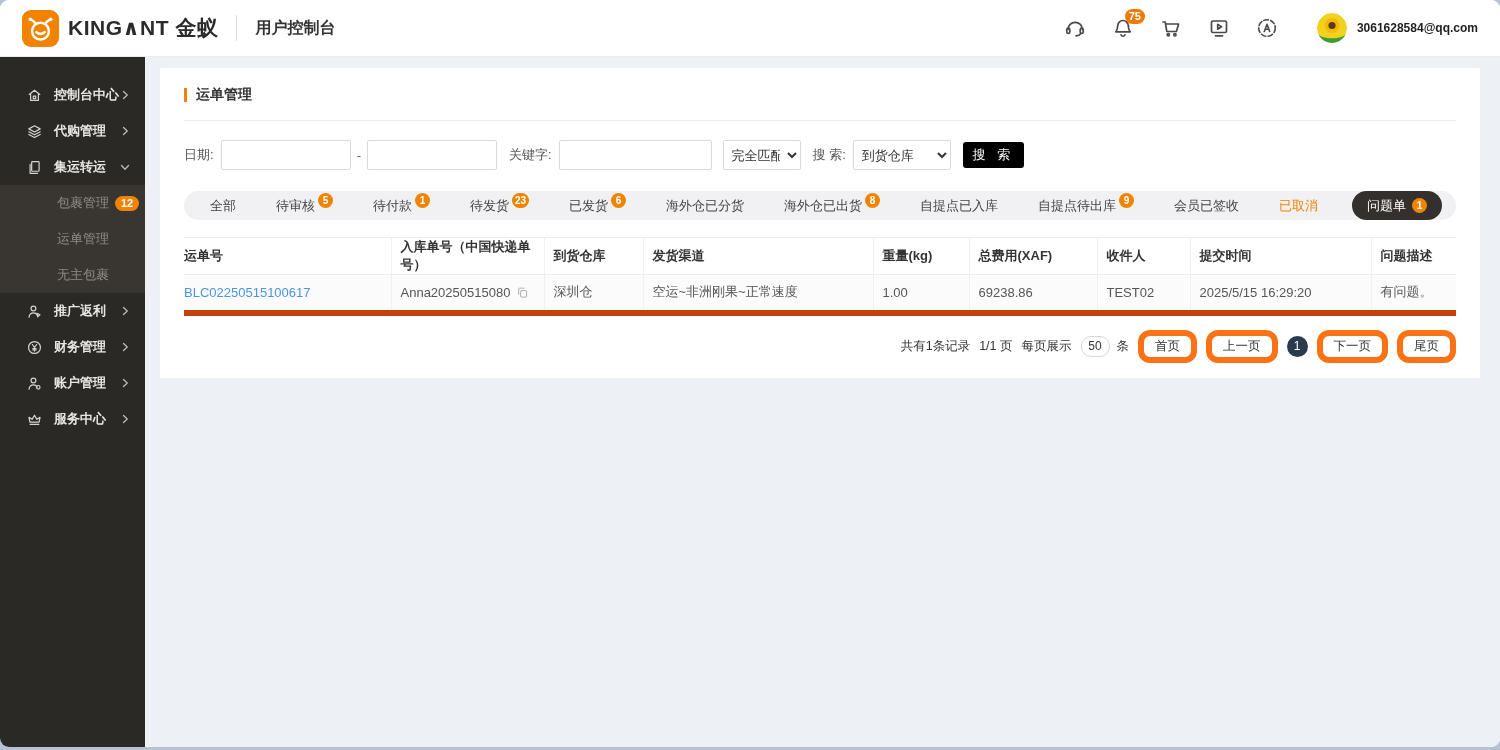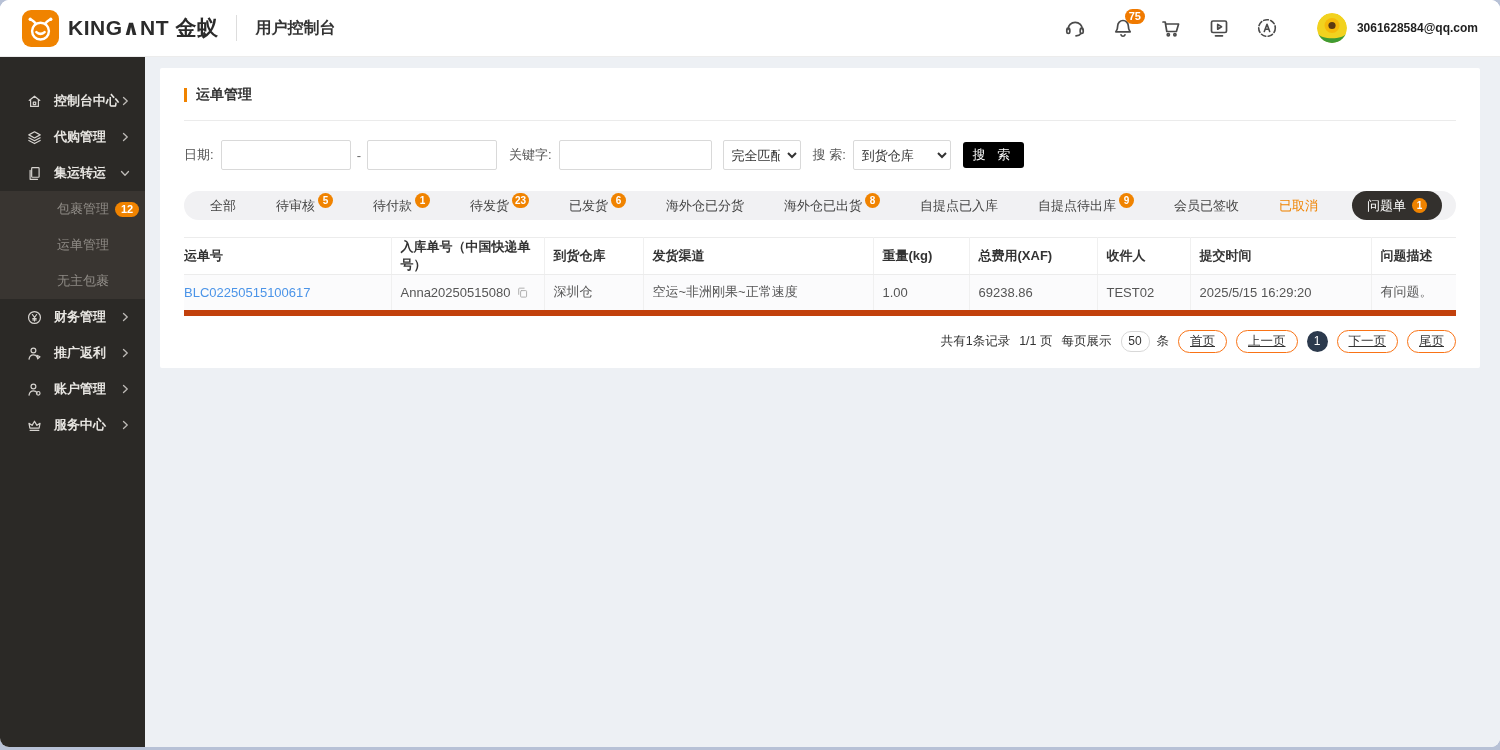--- a/index.html
+++ b/index.html
@@ -20,21 +20,21 @@
   .top-right { display:flex; align-items:center; }
   .top-icon { position:relative; width:24px; height:24px; color:#4a4a4a; margin-left:24px; cursor:pointer; }
   .top-icon svg { width:24px; height:24px; display:block; }
   .badge-75 { position:absolute; top:-7px; right:-10px; background:#f07a00; color:#fff; font-size:11px;
               font-weight:bold; border-radius:9px; padding:1px 4px; line-height:13px; min-width:17px; text-align:center; }
   .avatar { width:30px; height:30px; border-radius:50%; overflow:hidden; margin-left:38px; flex:0 0 30px; }
   .user-email { font-size:12px; font-weight:bold; color:#1e1e1e; margin-left:10px; }
 
   
   .body-row { flex:1; display:flex; min-height:0; }
-  .sidebar { width:145px; background:#2b2926; flex:0 0 145px; padding-top:26px; }
+  .sidebar { width:145px; background:#2b2926; flex:0 0 145px; padding-top:20px; }
   .main { flex:1; background:#edf0f4; min-width:0; }
 
   
   .side-item { height:36px; display:flex; align-items:center; padding:0 14px 0 26px; cursor:pointer; }
   .side-item .s-icon { width:17px; height:17px; color:#d6d3cf; margin-right:11px; flex:0 0 17px; }
   .side-item .s-icon svg { width:17px; height:17px; display:block; }
   .side-item .s-label { font-size:13px; font-weight:bold; color:#e8e6e2; flex:1; }
   .side-item .s-chev { width:12px; height:12px; color:#bdbab6; }
   .side-item .s-chev svg { width:12px; height:12px; display:block; }
   .submenu { background:#393531; padding:0; }
@@ -89,22 +89,22 @@
   .red { color:#f0483f; }
   .copy-ic { display:inline-block; width:13px; height:13px; color:#a9a9a9; margin-left:6px;
              vertical-align:-2px; cursor:pointer; }
   .copy-ic svg { width:13px; height:13px; display:block; }
 
   
   .pager { margin-top:14px; display:flex; align-items:center; justify-content:flex-end; font-size:12.5px; color:#333; }
   .pager .ptxt { margin-left:9px; }
   .pp-box { display:inline-block; min-width:29px; height:21px; line-height:19px; text-align:center;
             border:1px solid #d8d8d8; border-radius:10px; margin:0 7px 0 9px; font-size:12px; cursor:pointer; }
-  .pbtn { border:1px solid #f97316; border-radius:12px; background:#fff; padding:2px 11px; font-size:12.5px;
-          color:#333; margin-left:9px; cursor:pointer; font-family:inherit;text-decoration:underline; }
+  .pbtn { border:6px solid #f97316; border-radius:12px; background:#fff; padding:2px 11px; font-size:12.5px;
+          color:#333; margin-left:9px; cursor:pointer; font-family:inherit; }
   .pcur { width:21px; height:21px; border-radius:50%; background:#2c3a4d; color:#fff; display:inline-flex;
           align-items:center; justify-content:center; font-size:12px; margin-left:9px; cursor:pointer; }
 </style>
 </head>
 <body>
 
 <div class="window">
 
   <header class="topbar">
     <div class="brand">
@@ -227,40 +227,40 @@
             <div class="sub-item">
               <span class="sub-label">运单管理</span>
             </div>
             <div class="sub-item">
               <span class="sub-label">无主包裹</span>
             </div>
           </div>
           <div class="side-item">
             <span class="s-icon">
               <svg viewBox="0 0 24 24" fill="none" stroke="currentColor" stroke-width="1.7" stroke-linecap="round" stroke-linejoin="round">
-                <circle cx="12" cy="12" r="8.4"></circle>
-                <path d="M9 7.8l3 4.2 3-4.2M12 12v5M9.6 13.4h4.8M9.6 15.4h4.8"></path>
-              </svg>
-            </span>
-            <span class="s-label">财务管理</span>
-            <span class="s-chev">
-              <svg viewBox="0 0 24 24" fill="none" stroke="currentColor" stroke-width="2.6" stroke-linecap="round" stroke-linejoin="round">
-                <polyline points="9 5 16.5 12 9 19"></polyline>
-              </svg>
-            </span>
-          </div>
-          <div class="side-item">
-            <span class="s-icon">
-              <svg viewBox="0 0 24 24" fill="none" stroke="currentColor" stroke-width="1.7" stroke-linecap="round" stroke-linejoin="round">
                 <circle cx="10.5" cy="7.8" r="3.4"></circle>
                 <path d="M4.3 20c.6-4 3-6 6.2-6 2.3 0 4.2 1 5.3 3"></path>
                 <path d="M15.3 14.6l4.4 2-3.2 2.8z"></path>
               </svg>
             </span>
             <span class="s-label">推广返利</span>
+            <span class="s-chev">
+              <svg viewBox="0 0 24 24" fill="none" stroke="currentColor" stroke-width="2.6" stroke-linecap="round" stroke-linejoin="round">
+                <polyline points="9 5 16.5 12 9 19"></polyline>
+              </svg>
+            </span>
+          </div>
+          <div class="side-item">
+            <span class="s-icon">
+              <svg viewBox="0 0 24 24" fill="none" stroke="currentColor" stroke-width="1.7" stroke-linecap="round" stroke-linejoin="round">
+                <circle cx="12" cy="12" r="8.4"></circle>
+                <path d="M9 7.8l3 4.2 3-4.2M12 12v5M9.6 13.4h4.8M9.6 15.4h4.8"></path>
+              </svg>
+            </span>
+            <span class="s-label">财务管理</span>
             <span class="s-chev">
               <svg viewBox="0 0 24 24" fill="none" stroke="currentColor" stroke-width="2.6" stroke-linecap="round" stroke-linejoin="round">
                 <polyline points="9 5 16.5 12 9 19"></polyline>
               </svg>
             </span>
           </div>
           <div class="side-item">
             <span class="s-icon">
               <svg viewBox="0 0 24 24" fill="none" stroke="currentColor" stroke-width="1.7" stroke-linecap="round" stroke-linejoin="round">
                 <circle cx="10.5" cy="7.8" r="3.4"></circle>

